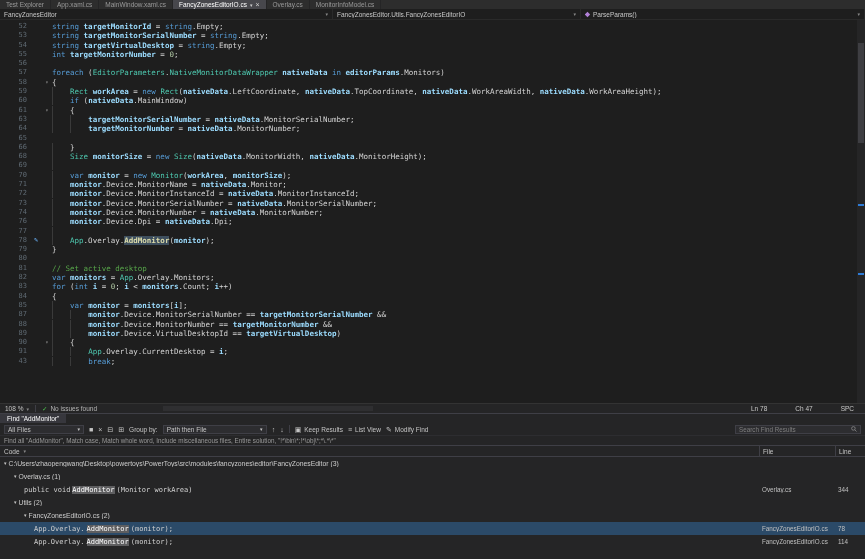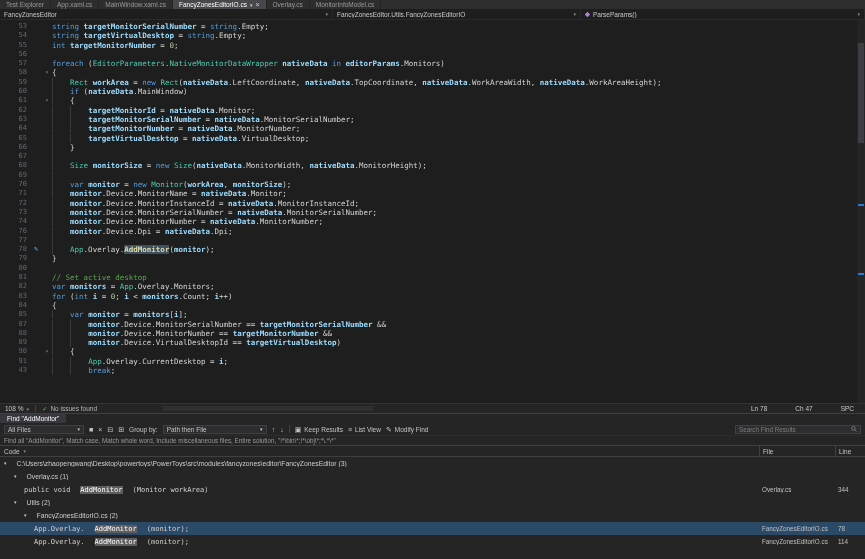--- a/index.html
+++ b/index.html
@@ -69,21 +69,21 @@
   .fp-search input::placeholder { color:#7f7f7f; }
   .fp-summary { height:9px; display:flex; align-items:center; padding:0 4px; font-size:6.3px; color:#999999; white-space:nowrap; overflow:hidden; }
   .fp-header { height:12px; display:flex; align-items:stretch; background:#252526; border-top:1px solid #3f3f46; border-bottom:1px solid #3f3f46; font-size:6.5px; color:#c5c5c5; }
   .fh-code { flex:1; display:flex; align-items:center; gap:4px; padding-left:4px; }
   .fh-file { width:76px; display:flex; align-items:center; border-left:1px solid #3f3f46; padding-left:3px; }
   .fh-line { width:30px; display:flex; align-items:center; border-left:1px solid #3f3f46; padding-left:3px; }
   .sort-caret { font-size:5px; color:#8a8a8a; }
   .fp-rows { flex:1; overflow:hidden; }
   .frow { height:13px; display:flex; align-items:center; font-size:6.8px; color:#cccccc; }
   .frow.selected { background:#2b4a68; }
-  .fcell-code { flex:1; display:flex; align-items:flex-start; gap:10px; white-space:nowrap; overflow:hidden; }
+  .fcell-code { flex:1; display:flex; align-items:flex-start; gap:2px; white-space:nowrap; overflow:hidden; }
   .expander { font-size:5px; color:#c5c5c5; }
   .gtext { color:#cccccc; }
   .rcode { font-family:"DejaVu Sans Mono", monospace; font-size:7px; color:#d0d0d0; }
   .rmatch { font-family:"DejaVu Sans Mono", monospace; font-size:7px; background:#5e5e60; color:#ffffff; }
   .fcell-file { width:76px; flex:none; font-size:6.3px; color:#c0c0c0; padding-left:3px; white-space:nowrap; overflow:hidden; }
   .fcell-line { width:30px; flex:none; font-size:6.3px; color:#c0c0c0; padding-left:3px; }
 </style>
 </head>
 <body>
 
@@ -128,20 +128,26 @@
       <span class="method-cube"></span>
       <span>ParseParams()</span>
     </span>
     <span class="caret">▾</span>
   </div>
 </div>
 
 <div class="editor">
   <div>
       <div class="line">
+        <span class="ln">52</span>
+        <span class="icmargin"></span>
+        <span class="foldm"></span>
+        <span class="codetext"><span class="k">string</span><span class="p"> </span><span class="v">targetMonitorId</span><span class="p"> = </span><span class="k">string</span><span class="p">.Empty;</span></span>
+      </div>
+      <div class="line">
         <span class="ln">53</span>
         <span class="icmargin"></span>
         <span class="foldm"></span>
         <span class="codetext"><span class="k">string</span><span class="p"> </span><span class="v">targetMonitorSerialNumber</span><span class="p"> = </span><span class="k">string</span><span class="p">.Empty;</span></span>
       </div>
       <div class="line">
         <span class="ln">54</span>
         <span class="icmargin"></span>
         <span class="foldm"></span>
         <span class="codetext"><span class="k">string</span><span class="p"> </span><span class="v">targetVirtualDesktop</span><span class="p"> = </span><span class="k">string</span><span class="p">.Empty;</span></span>
@@ -182,54 +188,41 @@
         <span class="foldm"></span>
         <span class="codetext"><span class="g">    </span><span class="k">if</span><span class="p"> (</span><span class="v">nativeData</span><span class="p">.MainWindow)</span></span>
       </div>
       <div class="line">
         <span class="ln">61</span>
         <span class="icmargin"></span>
         <span class="foldm">▾</span>
         <span class="codetext"><span class="g">    </span><span class="p">{</span></span>
       </div>
       <div class="line">
-        <span class="ln">62</span>
-        <span class="icmargin"></span>
-        <span class="foldm"></span>
-        <span class="codetext"><span class="g">    </span><span class="g">    </span><span class="v">targetMonitorId</span><span class="p"> = </span><span class="v">nativeData</span><span class="p">.Monitor;</span></span>
-      </div>
-      <div class="line">
         <span class="ln">63</span>
         <span class="icmargin"></span>
         <span class="foldm"></span>
         <span class="codetext"><span class="g">    </span><span class="g">    </span><span class="v">targetMonitorSerialNumber</span><span class="p"> = </span><span class="v">nativeData</span><span class="p">.MonitorSerialNumber;</span></span>
       </div>
       <div class="line">
         <span class="ln">64</span>
         <span class="icmargin"></span>
         <span class="foldm"></span>
         <span class="codetext"><span class="g">    </span><span class="g">    </span><span class="v">targetMonitorNumber</span><span class="p"> = </span><span class="v">nativeData</span><span class="p">.MonitorNumber;</span></span>
       </div>
       <div class="line">
         <span class="ln">65</span>
         <span class="icmargin"></span>
         <span class="foldm"></span>
-        <span class="codetext"><span class="g">    </span><span class="g">    </span><span class="v">targetVirtualDesktop</span><span class="p"> = </span><span class="v">nativeData</span><span class="p">.VirtualDesktop;</span></span>
       </div>
       <div class="line">
         <span class="ln">66</span>
         <span class="icmargin"></span>
         <span class="foldm"></span>
         <span class="codetext"><span class="g">    </span><span class="p">}</span></span>
-      </div>
-      <div class="line">
-        <span class="ln">67</span>
-        <span class="icmargin"></span>
-        <span class="foldm"></span>
-        <span class="codetext"><span class="g">    </span></span>
       </div>
       <div class="line">
         <span class="ln">68</span>
         <span class="icmargin"></span>
         <span class="foldm"></span>
         <span class="codetext"><span class="g">    </span><span class="t">Size</span><span class="p"> </span><span class="v">monitorSize</span><span class="p"> = </span><span class="k">new</span><span class="p"> </span><span class="t">Size</span><span class="p">(</span><span class="v">nativeData</span><span class="p">.MonitorWidth, </span><span class="v">nativeData</span><span class="p">.MonitorHeight);</span></span>
       </div>
       <div class="line">
         <span class="ln">69</span>
         <span class="icmargin"></span>

